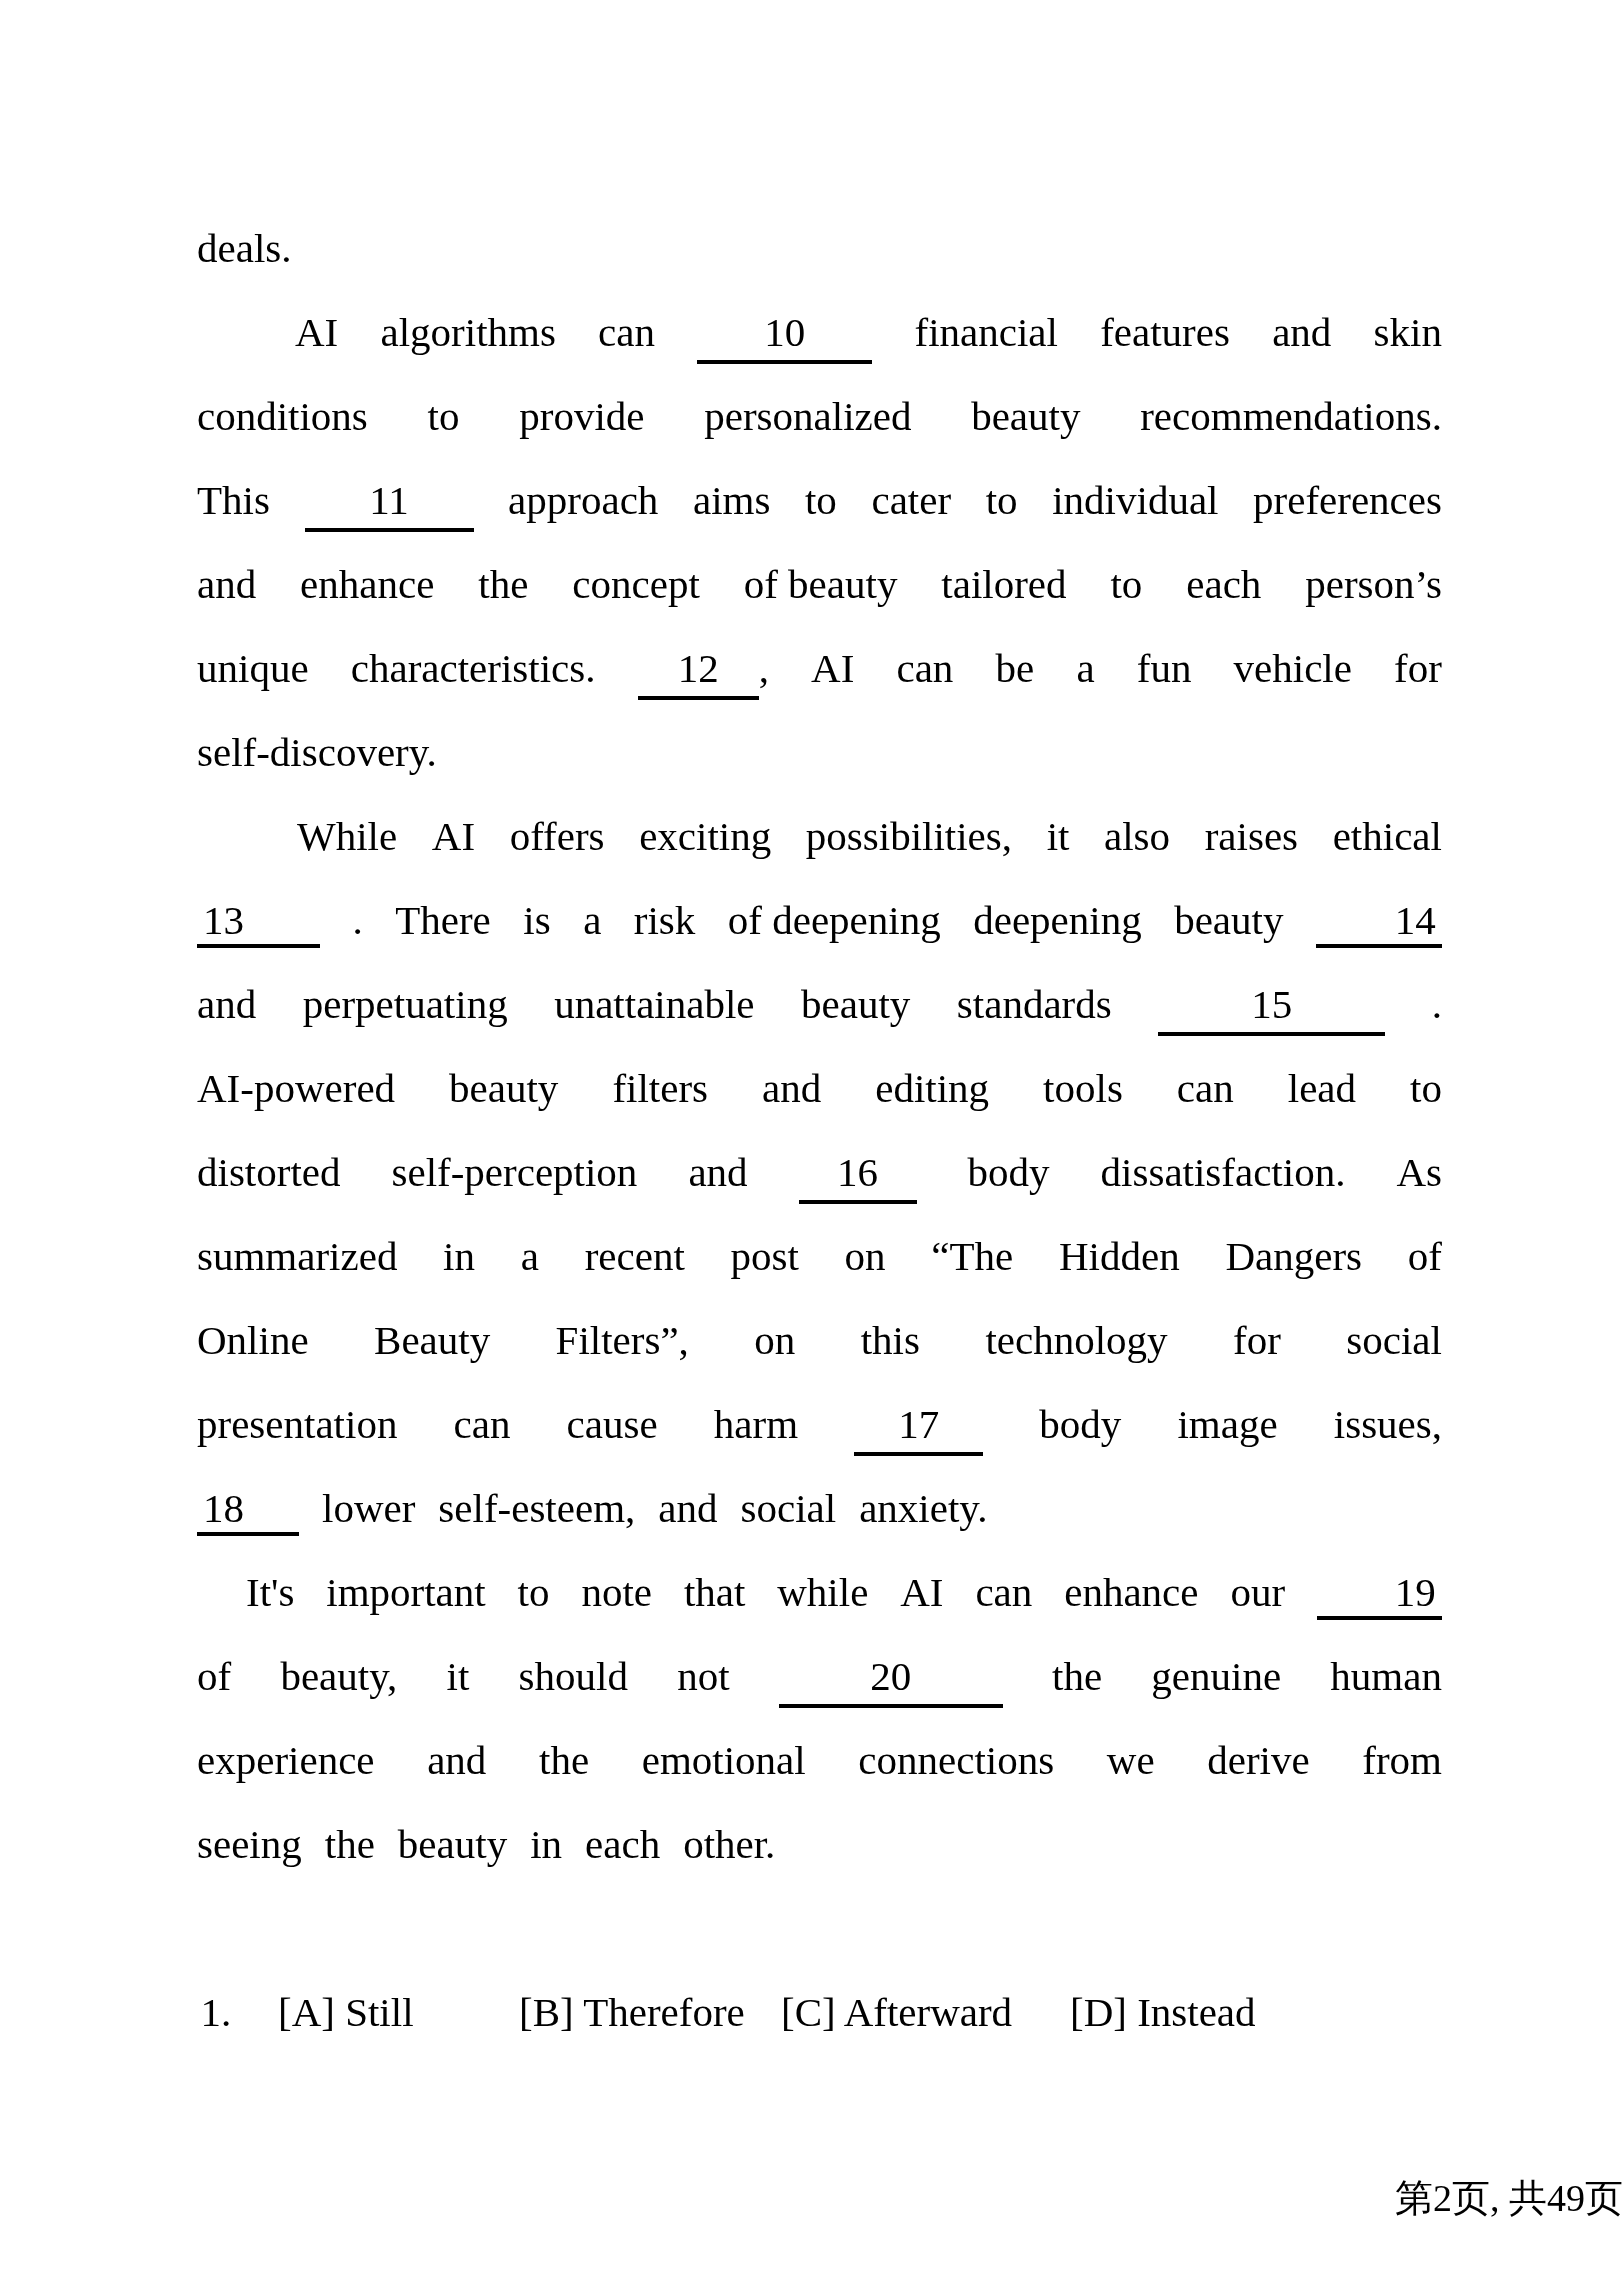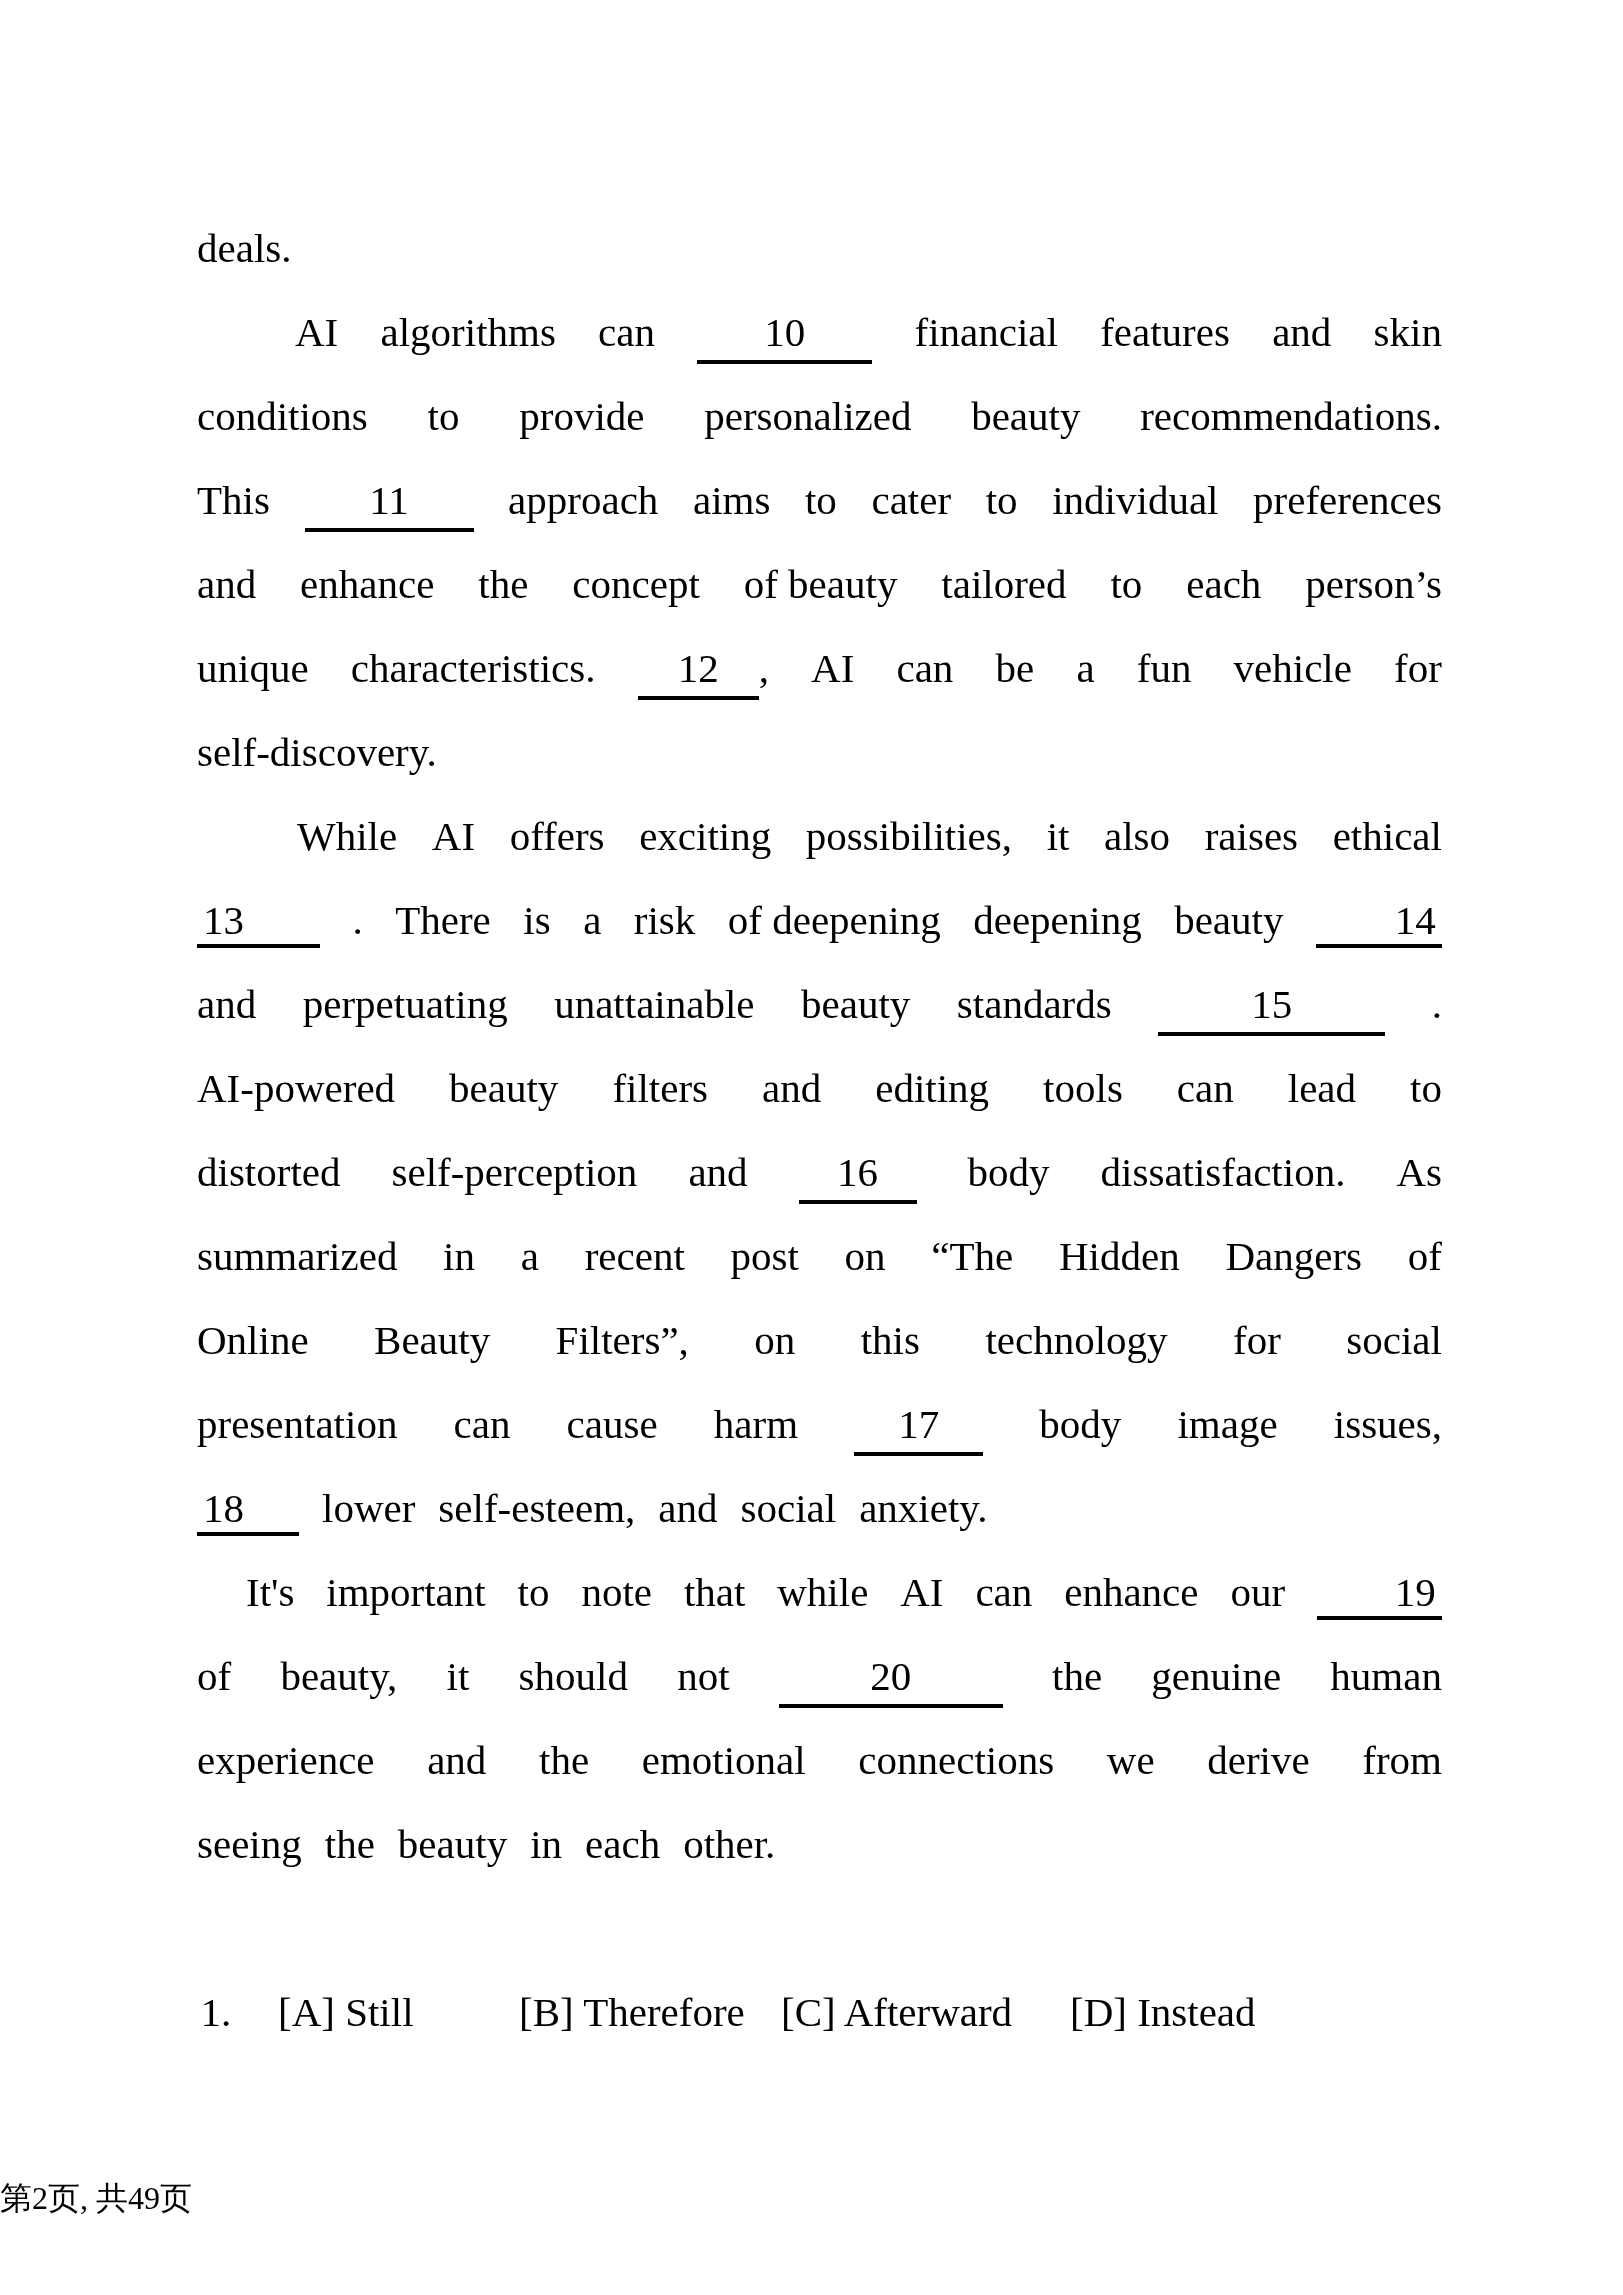--- a/index.html
+++ b/index.html
@@ -48,22 +48,22 @@
   .q-num { left: 3.6px; }
   .q-a   { left: 81px; }
   .q-b   { left: 322px; }
   .q-c   { left: 584px; }
   .q-d   { left: 873px; }
   .footer {
     position: absolute;
     left: 0;
     right: 0;
     top: 2170px;
-    text-align: left;
-    font-size: 32px;
+    text-align: right;
+    font-size: 38px;
     line-height: 56px;
   }
 </style>
 </head>
 <body>
 
 <div class="text-block">
   <div id="lines">
       <div class="line leftline">
         <span class="word">deals.</span>

